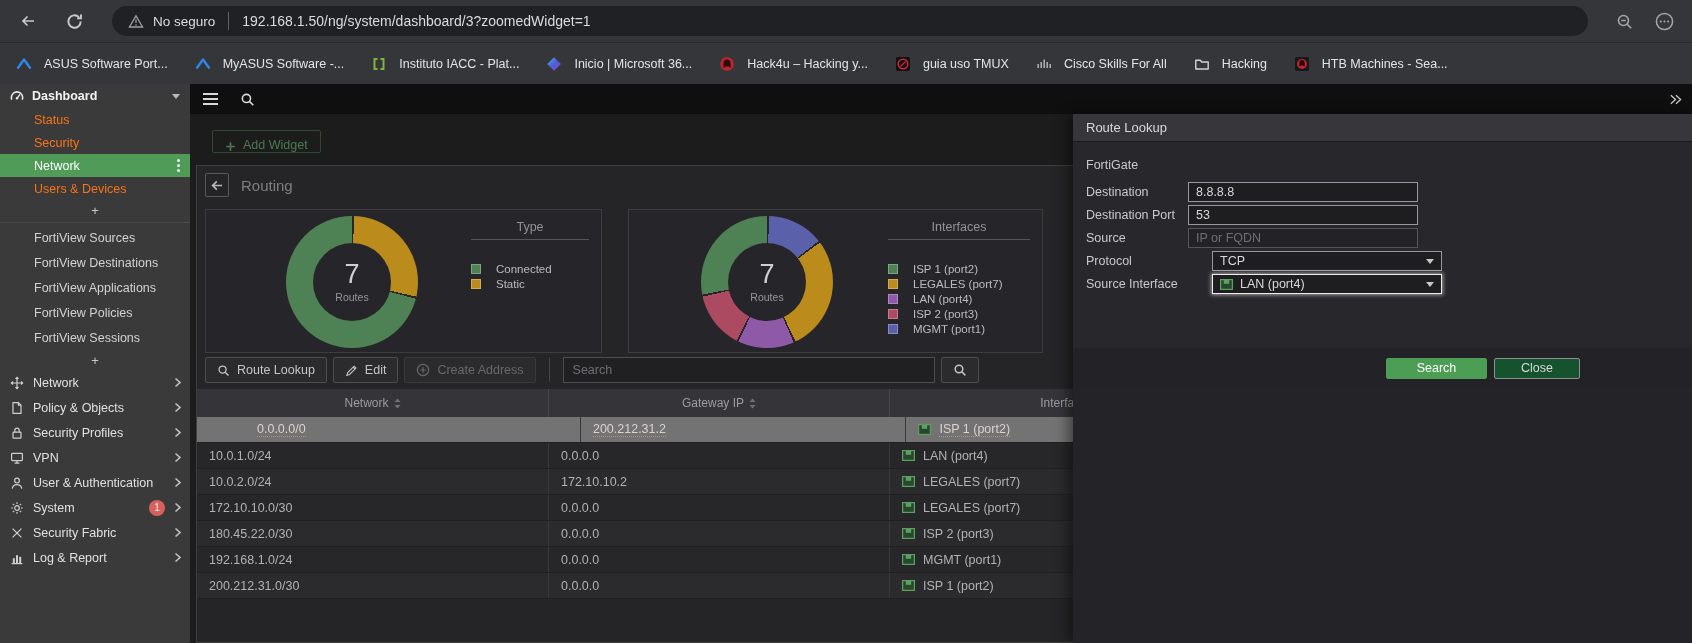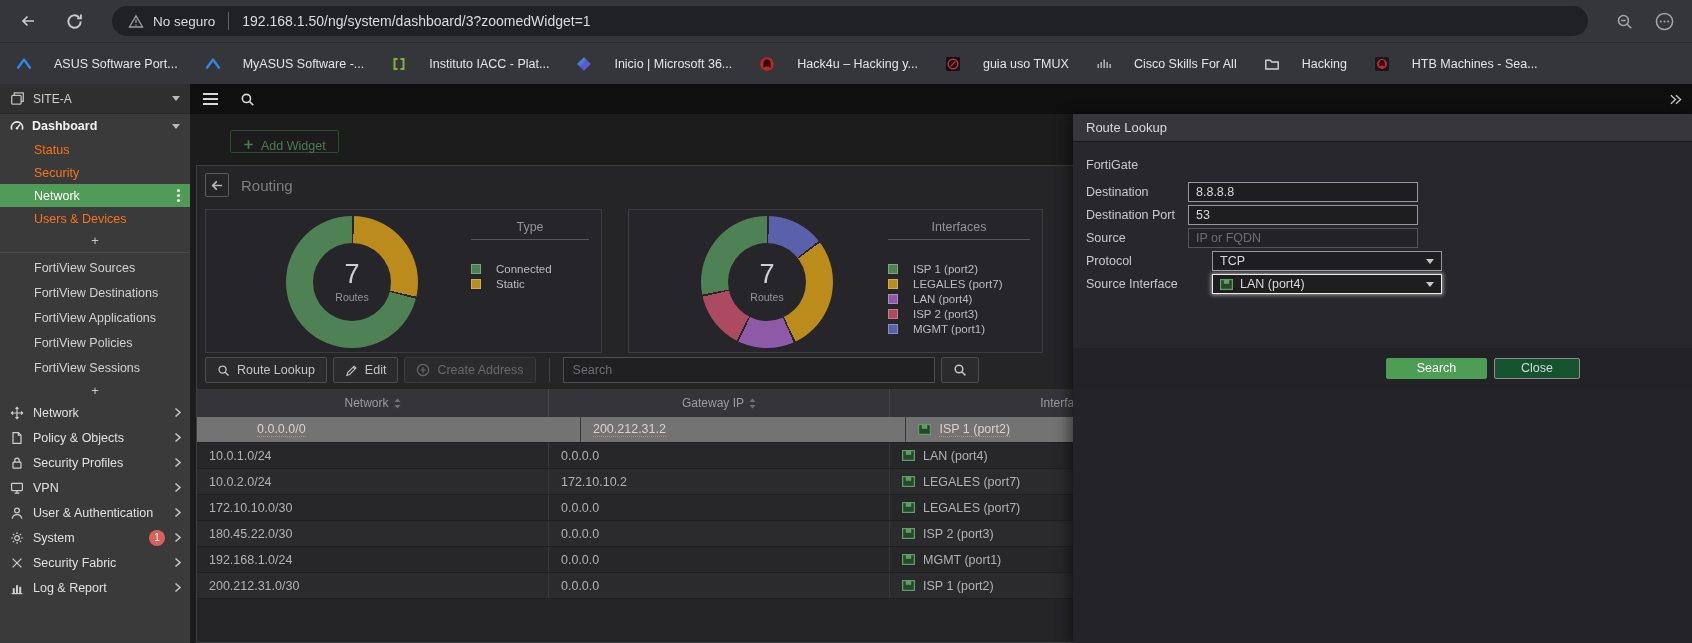--- a/index.html
+++ b/index.html
@@ -9,21 +9,21 @@
   
   .chrome-bar { height:42px; display:flex; align-items:center; padding:0 14px 0 14px; background:#35363a; }
   .chrome-ic { display:flex; align-items:center; justify-content:center; width:28px; height:28px; border-radius:50%; flex:0 0 auto; cursor:pointer; }
   .url-pill { flex:1; height:30px; margin:0 22px 0 24px; background:#202124; border-radius:15px; display:flex; align-items:center; padding:0 16px; overflow:hidden; }
   .pill-sec { color:#dadce0; font-size:13.5px; margin-left:9px; white-space:nowrap; }
   .pill-div { width:1px; height:18px; background:#5f6368; margin:0 13px; }
   .pill-url { color:#dadce0; font-size:14px; white-space:nowrap; }
 
   
   .bookmarks { height:42px; display:flex; align-items:center; gap:27px; padding-left:16px; background:#35363a; border-top:1px solid rgba(0,0,0,.22); }
-  .bm { display:flex; align-items:center; gap:20px; cursor:pointer; white-space:nowrap; }
+  .bm { display:flex; align-items:center; gap:10px; cursor:pointer; white-space:nowrap; }
   .bm-fav { width:18px; height:16px; display:flex; align-items:center; }
   .bm-label { color:#e2e4e8; font-size:12.5px; }
 
   
   .app { display:flex; height:559px; }
 
   
   .sidebar { width:190px; flex:0 0 190px; background:#3a3a3b; color:#d6d6d6; font-size:12.5px; overflow:hidden; }
   .site-row { height:30px; background:#2f2f30; border-bottom:1px solid #262627; display:flex; align-items:center; gap:8px; padding:0 10px; cursor:pointer; }
   .site-name { color:#cfcfcf; font-size:12px; flex:1; }
@@ -43,21 +43,21 @@
   .chev { display:flex; width:8px; }
 
   
   .fg-main { flex:1; position:relative; background:#1c1c1d; overflow:hidden; }
   .fg-topbar { height:30px; background:#0f0f10; display:flex; align-items:center; gap:22px; padding:0 10px 0 13px; }
   .hamb { display:flex; flex-direction:column; gap:3px; cursor:pointer; }
   .hamb i { display:block; width:15px; height:2px; background:#d8d8d8; }
   .collapse { margin-left:auto; cursor:pointer; display:flex; }
 
   .dash { position:absolute; left:0; right:0; top:30px; bottom:0; }
-  .add-widget { position:absolute; left:40px; top:16px; height:23px; display:flex; align-items:flex-start; gap:7px; padding:8px 12px; background:transparent; border:1px solid #2e4a30; border-radius:2px; color:#4c7a50; font-size:12.5px; font-family:inherit; cursor:pointer; }
+  .add-widget { position:absolute; left:22px; top:16px; height:23px; display:flex; align-items:flex-end; gap:7px; padding:0 12px; background:transparent; border:1px solid #2e4a30; border-radius:2px; color:#4c7a50; font-size:12.5px; font-family:inherit; cursor:pointer; }
 
   .widget { position:absolute; left:6px; top:51px; bottom:0; width:1270px; background:#252527; border:1px solid #3e3e40; }
   .w-title { display:flex; align-items:center; gap:12px; padding:7px 0 0 8px; }
   .back-btn { width:24px; height:24px; background:transparent; border:1px solid #5a5a5a; border-radius:2px; display:flex; align-items:center; justify-content:center; cursor:pointer; }
   .w-name { color:#7f7f82; font-size:15px; }
 
   .charts { margin:12px 0 0 8px; display:flex; gap:26px; }
   .chartbox { height:144px; border:1px solid #3d3d40; background:#26262a; display:flex; position:relative; }
   .cb1 { width:397px; } .cb2 { width:415px; }
   .donut { width:132px; height:132px; border-radius:50%; margin-top:6px; position:relative; cursor:pointer; }
@@ -253,28 +253,20 @@
             <path d="M8 4 C6.2 4 5.3 5.6 5.3 7.2 L5.3 10.6 C6.2 9.7 6.8 9.4 8 9.4 C9.2 9.4 9.8 9.7 10.7 10.6 L10.7 7.2 C10.7 5.6 9.8 4 8 4 Z" fill="#26080a"></path>
           </svg>
         </span>
         <span class="bm-label">HTB Machines - Sea...</span>
       </div>
     </div>
 
   <div class="app">
 
     <aside class="sidebar">
-      <div class="site-row">
-        <svg width="15" height="15" viewBox="0 0 14 14">
-            <rect x="1.6" y="4" width="8.8" height="8.2" rx="1" fill="none" stroke="#bfbfbf" stroke-width="1.2"></rect>
-            <path d="M4 4 V1.8 H12.4 V9.6 H10.4" fill="none" stroke="#bfbfbf" stroke-width="1.2"></path>
-          </svg>
-        <span class="site-name">SITE-A</span>
-        <span class="caret-dn"></span>
-      </div>
       <div class="side-head">
         <svg width="14" height="14" viewBox="0 0 14 14">
             <path d="M1.8 10.6 A5.6 5.6 0 1 1 12.2 10.6" fill="none" stroke="#e8e8ea" stroke-width="1.6"></path>
             <path d="M7 9.2 L10 5.4" stroke="#e8e8ea" stroke-width="1.4"></path>
             <circle cx="7" cy="9.2" r="1.2" fill="#e8e8ea"></circle>
           </svg>
         <span>Dashboard</span>
         <span class="caret-dn"></span>
       </div>
       <div>

